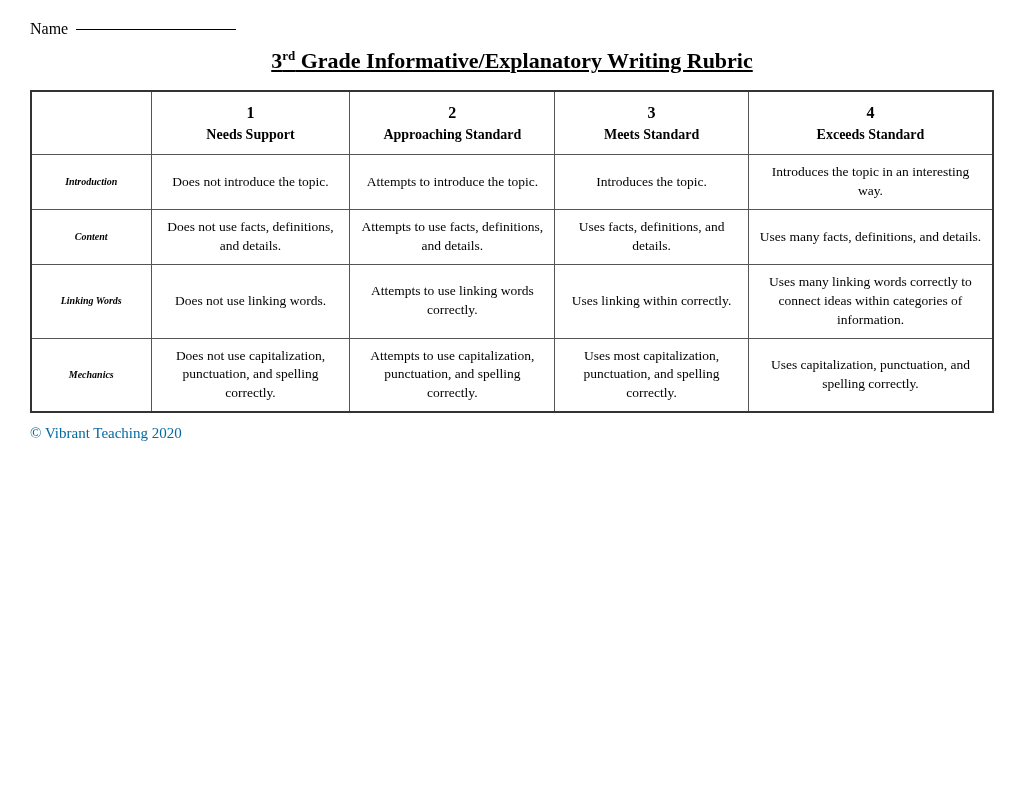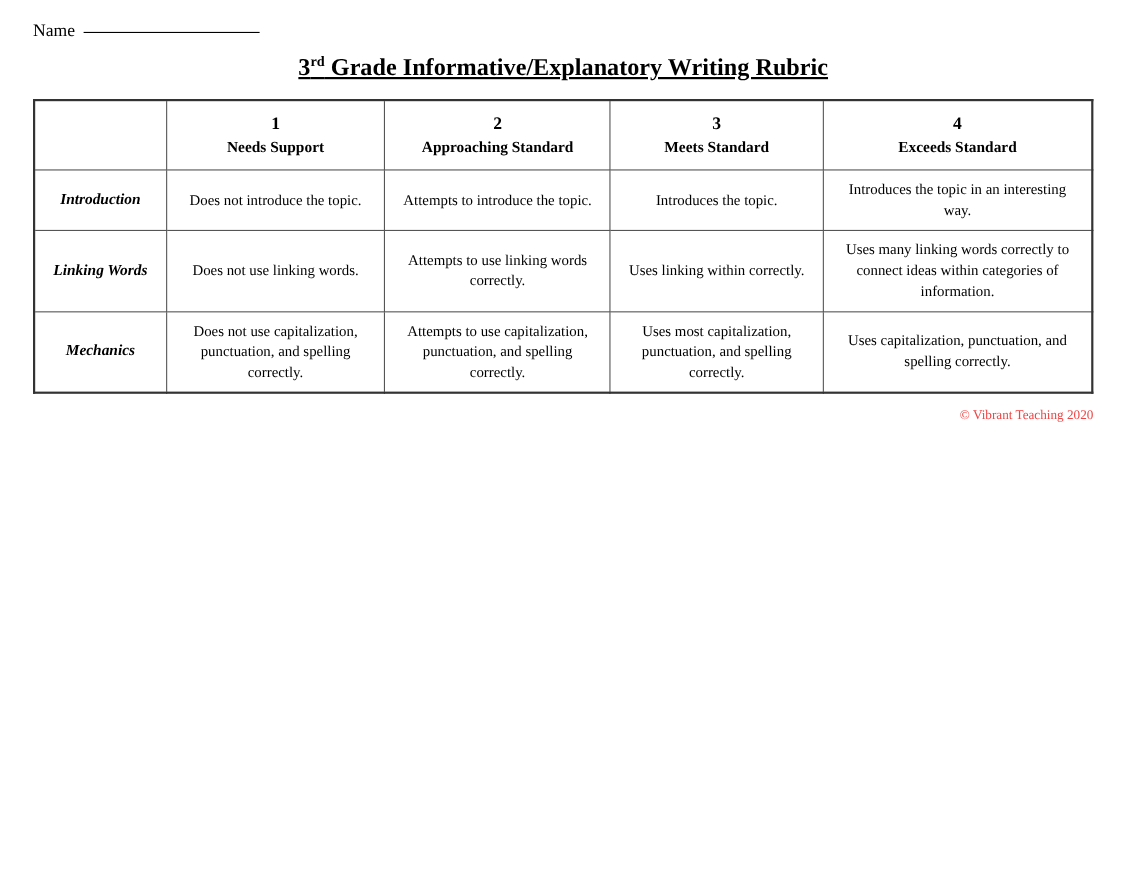--- a/index.html
+++ b/index.html
@@ -51,27 +51,27 @@
       font-size: 14px;
       padding: 10px 8px;
     }
     .score-num {
       display: block;
       font-size: 16px;
       font-weight: bold;
     }
     .row-label {
       font-weight: bold;
-      font-size: 14px;
+      font-size: 10px;
       width: 120px;
     }
     .footer {
-      text-align: right;
-      font-size: 12px;
-      color: #ef4444;
+      text-align: left;
+      font-size: 15px;
+      color: #0369a1;
       margin-top: 12px;
     }
     tbody tr td:first-child {
       font-style: italic;
     }
   </style>
 </head>
 <body>
 
 <div class="name-line">
@@ -107,20 +107,27 @@
   </thead>
   <tbody id="rubric-body">
   <tr>
       <td class="row-label"><strong>Introduction</strong></td>
       <td>Does not introduce the topic.</td>
       <td>Attempts to introduce the topic.</td>
       <td>Introduces the topic.</td>
       <td>Introduces the topic in an interesting way.</td>
     </tr>
       <tr>
+      <td class="row-label"><strong>Content</strong></td>
+      <td>Does not use facts, definitions, and details.</td>
+      <td>Attempts to use facts, definitions, and details.</td>
+      <td>Uses facts, definitions, and details.</td>
+      <td>Uses many facts, definitions, and details.</td>
+    </tr>
+      <tr>
       <td class="row-label"><strong>Linking Words</strong></td>
       <td>Does not use linking words.</td>
       <td>Attempts to use linking words correctly.</td>
       <td>Uses linking within correctly.</td>
       <td>Uses many linking words correctly to connect ideas within categories of information.</td>
     </tr>
       <tr>
       <td class="row-label"><strong>Mechanics</strong></td>
       <td>Does not use capitalization, punctuation, and spelling correctly.</td>
       <td>Attempts to use capitalization, punctuation, and spelling correctly.</td>

